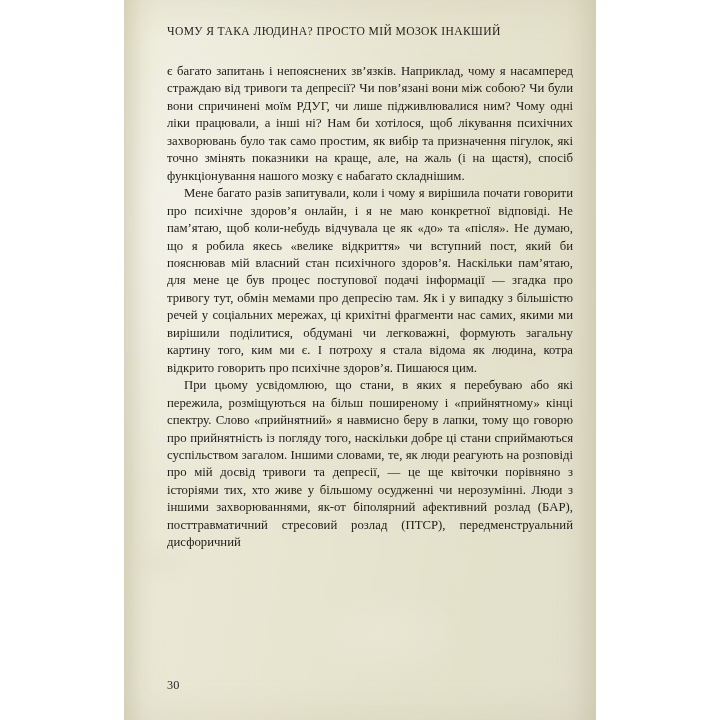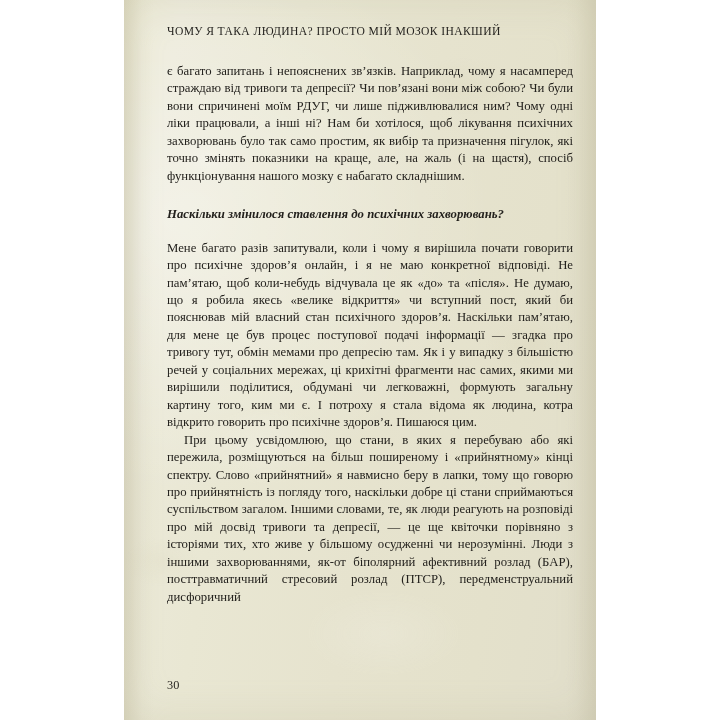--- a/index.html
+++ b/index.html
@@ -157,21 +157,20 @@
     <div id="grain"></div>
 
     <div id="textblock">
 
       <div class="running-head">ЧОМУ Я ТАКА ЛЮДИНА? ПРОСТО МІЙ МОЗОК ІНАКШИЙ</div>
 
       <div class="body-copy">
 
         <p class="para flush">є багато запитань і непояснених зв’язків. Наприклад, чому я насамперед страждаю від тривоги та депресії? Чи пов’язані вони між собою? Чи були вони спричинені моїм РДУГ, чи лише підживлювалися ним? Чому одні ліки працювали, а інші ні? Нам би хотілося, щоб лікування психічних захворювань було так само простим, як вибір та призначення пігулок, які точно змінять показники на краще, але, на жаль (і на щастя), спосіб функціонування нашого мозку є набагато складнішим.</p>
 
-        <p class="subhead">Наскільки змінилося ставлення до психічних захворювань?</p>
 
         <p class="para flush">Мене багато разів запитували, коли і чому я вирішила почати говорити про психічне здоров’я онлайн, і я не маю конкретної відповіді. Не пам’ятаю, щоб коли-небудь відчувала це як «до» та «після». Не думаю, що я робила якесь «велике відкриття» чи вступний пост, який би пояснював мій власний стан психічного здоров’я. Наскільки пам’ятаю, для мене це був процес поступової подачі інформації — згадка про тривогу тут, обмін мемами про депресію там. Як і у випадку з більшістю речей у соціальних мережах, ці крихітні фрагменти нас самих, якими ми вирішили поділитися, обдумані чи легковажні, формують загальну картину того, ким ми є. І потроху я стала відома як людина, котра відкрито говорить про психічне здоров’я. Пишаюся цим.</p>
 
         <p class="para">При цьому усвідомлюю, що стани, в яких я перебуваю або які пережила, розміщуються на більш поширеному і «прийнятному» кінці спектру. Слово «прийнятний» я навмисно беру в лапки, тому що говорю про прийнятність із погляду того, наскільки добре ці стани сприймаються суспільством загалом. Іншими словами, те, як люди реагують на розповіді про мій досвід тривоги та депресії, — це ще квіточки порівняно з історіями тих, хто живе у більшому осудженні чи нерозумінні. Люди з іншими захворюваннями, як-от біполярний афективний розлад (БАР), посттравматичний стресовий розлад (ПТСР), передменструальний дисфоричний</p>
 
       </div>
 
       <div class="folio">30</div>
 
     </div>

